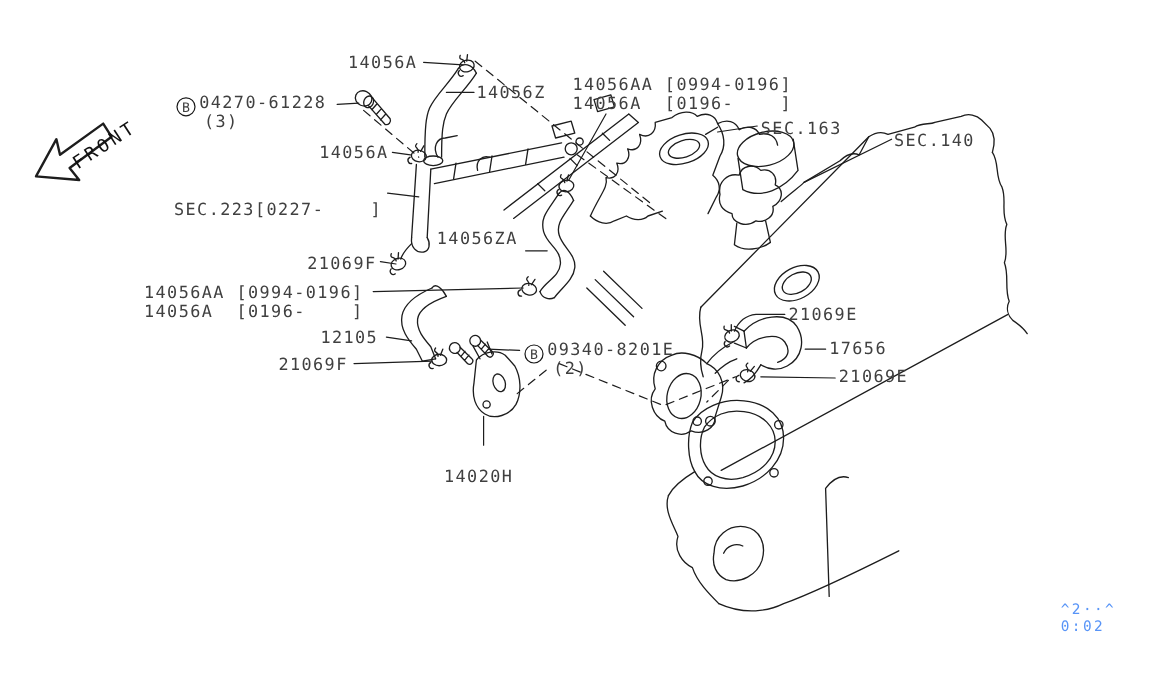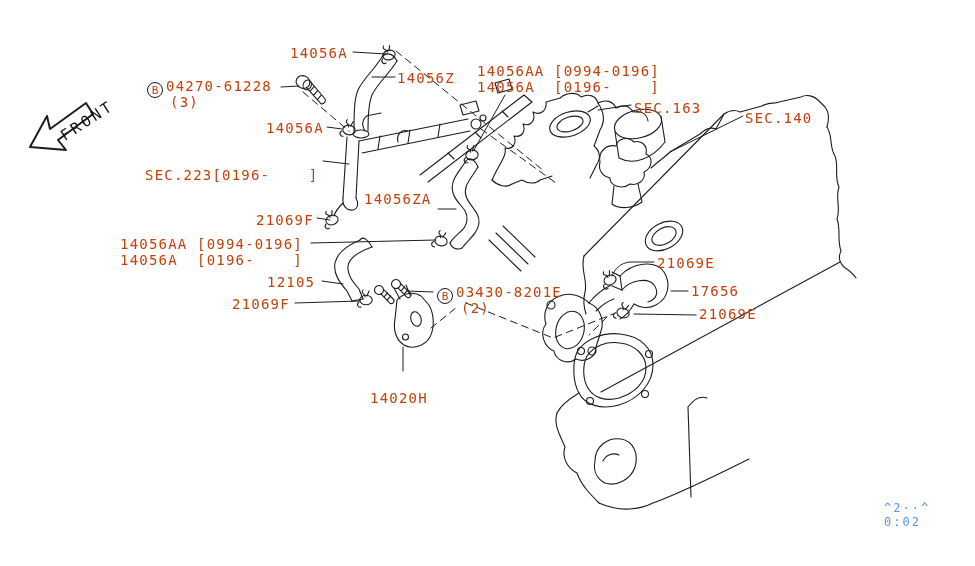--- a/index.html
+++ b/index.html
@@ -1,19 +1,19 @@
 <!DOCTYPE html>
 <html><head>
 <meta charset="utf-8">
 <style>
   html,body{margin:0;padding:0;background:#fff;}
   .stage{position:relative;width:975px;height:566px;background:#ffffff;overflow:hidden;
          font-family:"DejaVu Sans Mono","Liberation Mono",monospace;}
   .stage svg{position:absolute;left:0;top:0;}
-  .lbl{position:absolute;font-size:14px;letter-spacing:1.2px;color:#c2410c;
+  .lbl{position:absolute;font-size:14px;letter-spacing:1.2px;color:#404040;
        white-space:pre;line-height:16px;}
   .bcirc{display:inline-block;width:16px;height:16px;border:1.5px solid #171717;
          border-radius:50%;text-align:center;font-size:11px;line-height:15px;
          letter-spacing:0;margin-right:3px;vertical-align:-3px;box-sizing:border-box;}
   .front{position:absolute;left:62px;top:128px;transform:rotate(-33deg);
          transform-origin:0 50%;font-size:15px;letter-spacing:3px;color:#111;}
   .code{position:absolute;left:884px;top:501px;font-size:12px;letter-spacing:2px;
         color:#3b82f6;opacity:.85;}
 </style>
 </head>
@@ -199,32 +199,32 @@
   <div class="lbl" style="left:397px;top:70px">14056Z</div>
 
   <div class="lbl" style="left:477px;top:63px">14056AA [0994-0196]</div>
   <div class="lbl" style="left:477px;top:79px">14056A  [0196-    ]</div>
 
   <div class="lbl" style="left:634px;top:100px">SEC.163</div>
   <div class="lbl" style="left:745px;top:110px">SEC.140</div>
 
   <div class="lbl" style="left:266px;top:120px">14056A</div>
 
-  <div class="lbl" style="left:145px;top:167px">SEC.223[0196-    ]</div>
+  <div class="lbl" style="left:145px;top:167px">SEC.223[0227-    ]</div>
 
   <div class="lbl" style="left:256px;top:212px">21069F</div>
   <div class="lbl" style="left:364px;top:191px">14056ZA</div>
 
   <div class="lbl" style="left:120px;top:236px">14056AA [0994-0196]</div>
   <div class="lbl" style="left:120px;top:252px">14056A  [0196-    ]</div>
 
   <div class="lbl" style="left:267px;top:274px">12105</div>
   <div class="lbl" style="left:232px;top:296px">21069F</div>
 
-  <div class="lbl" style="left:437px;top:284px"><span class="bcirc">B</span><span>03430-8201E</span></div>
+  <div class="lbl" style="left:437px;top:284px"><span class="bcirc">B</span><span>09340-8201E</span></div>
   <div class="lbl" style="left:461px;top:300px">(2)</div>
 
   <div class="lbl" style="left:657px;top:255px">21069E</div>
   <div class="lbl" style="left:691px;top:283px">17656</div>
   <div class="lbl" style="left:699px;top:306px">21069E</div>
 
   <div class="lbl" style="left:370px;top:390px">14020H</div>
 
   <div class="front">FRONT</div>
   <div class="code">^2··^ 0:02</div>

